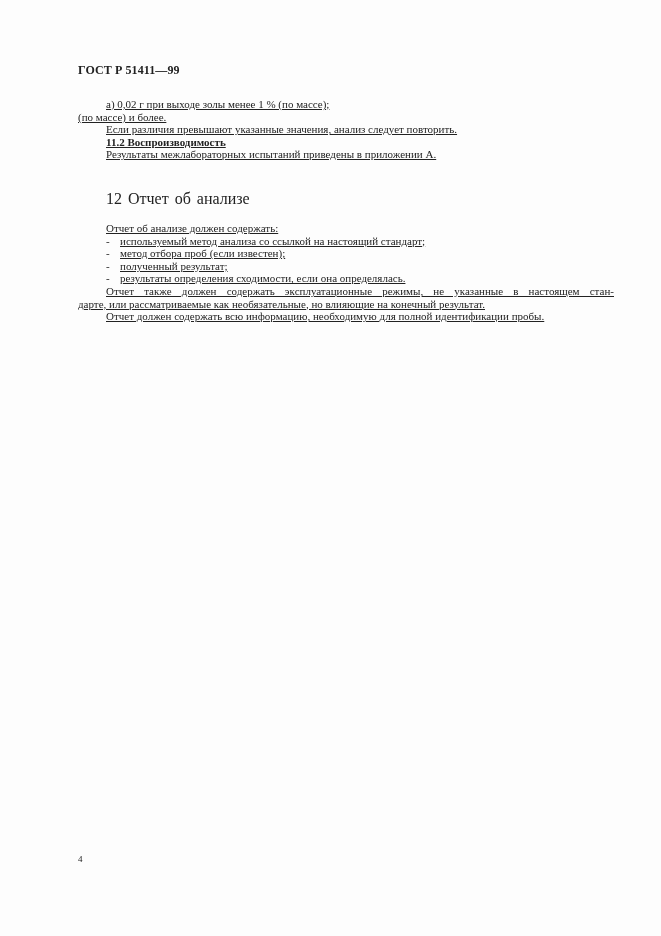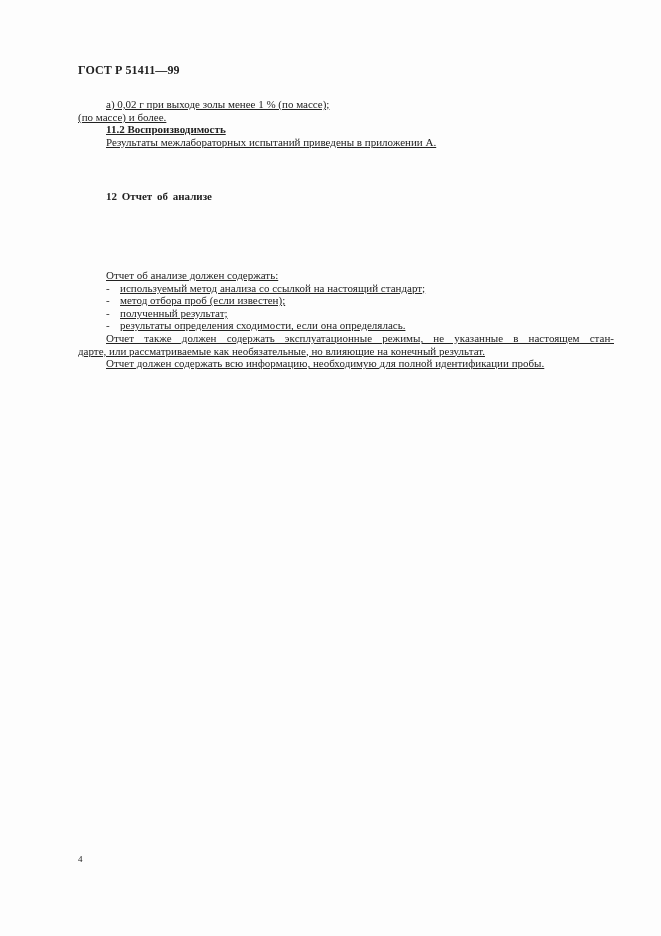--- a/index.html
+++ b/index.html
@@ -4,39 +4,40 @@
   <style>
     html, body { margin: 0; padding: 0; background: #fdfdfd; }
     body { width: 661px; height: 936px; position: relative; overflow: hidden;
       font-family: "Liberation Serif", "DejaVu Serif", serif; color: #222; }
     .page-header { position: absolute; left: 78px; top: 63px; font-size: 12px; font-weight: bold; letter-spacing: 0.1px; }
     .body-block { position: absolute; left: 78px; width: 536px; text-decoration: underline; }
     .line { font-size: 11px; line-height: 12.6px; white-space: nowrap; }
     .ind { padding-left: 28px; }
     .just { text-align: justify; text-align-last: justify; white-space: normal; }
     .sub { font-weight: bold; }
-    .section-heading { position: absolute; left: 106px; top: 190px; font-size: 11px; font-weight: bold; word-spacing: 2px; }
+    .section-heading { position: absolute; left: 106px; top: 190px; font-size: 16px; font-weight: normal; word-spacing: 2px; }
     .dash { display: inline-block; width: 14px; padding-left: 28px; }
     .page-number { position: absolute; left: 78px; top: 854px; font-size: 9px; }
   </style>
 </head>
 <body>
 
 <div class="page-header">ГОСТ Р 51411—99</div>
 
 <div class="body-block" style="top:98px;">
   <div class="line ind">а)  0,02 г при выходе золы менее 1 % (по массе);</div>
   <div class="line">(по массе) и более.</div>
+  <div class="line ind">Если различия превышают указанные значения, анализ следует повторить.</div>
   <div class="line ind sub">11.2  Воспроизводимость</div>
   <div class="line ind">Результаты межлабораторных испытаний приведены в приложении А.</div>
 </div>
 
 <div class="section-heading">12  Отчет об анализе</div>
 
-<div class="body-block" style="top:222px;margin-top:47px;">
+<div class="body-block" style="top:222px;">
   <div class="line ind">Отчет об анализе должен содержать:</div>
   <div class="line"><span class="dash">-</span><span>используемый метод анализа со ссылкой на настоящий стандарт;</span></div>
   <div class="line"><span class="dash">-</span><span>метод отбора проб (если известен);</span></div>
   <div class="line"><span class="dash">-</span><span>полученный результат;</span></div>
   <div class="line"><span class="dash">-</span><span>результаты определения сходимости, если она определялась.</span></div>
   <div class="line ind just">Отчет также должен содержать эксплуатационные режимы, не указанные в настоящем стан-</div>
   <div class="line">дарте, или рассматриваемые как необязательные, но влияющие на конечный результат.</div>
   <div class="line ind">Отчет должен содержать всю информацию, необходимую для полной идентификации пробы.</div>
 </div>
 

